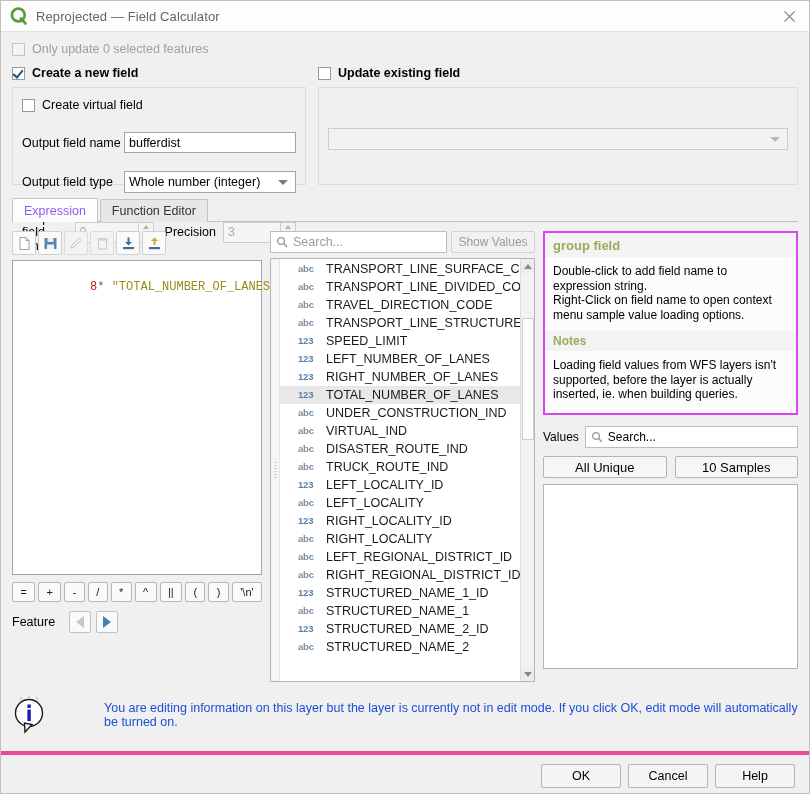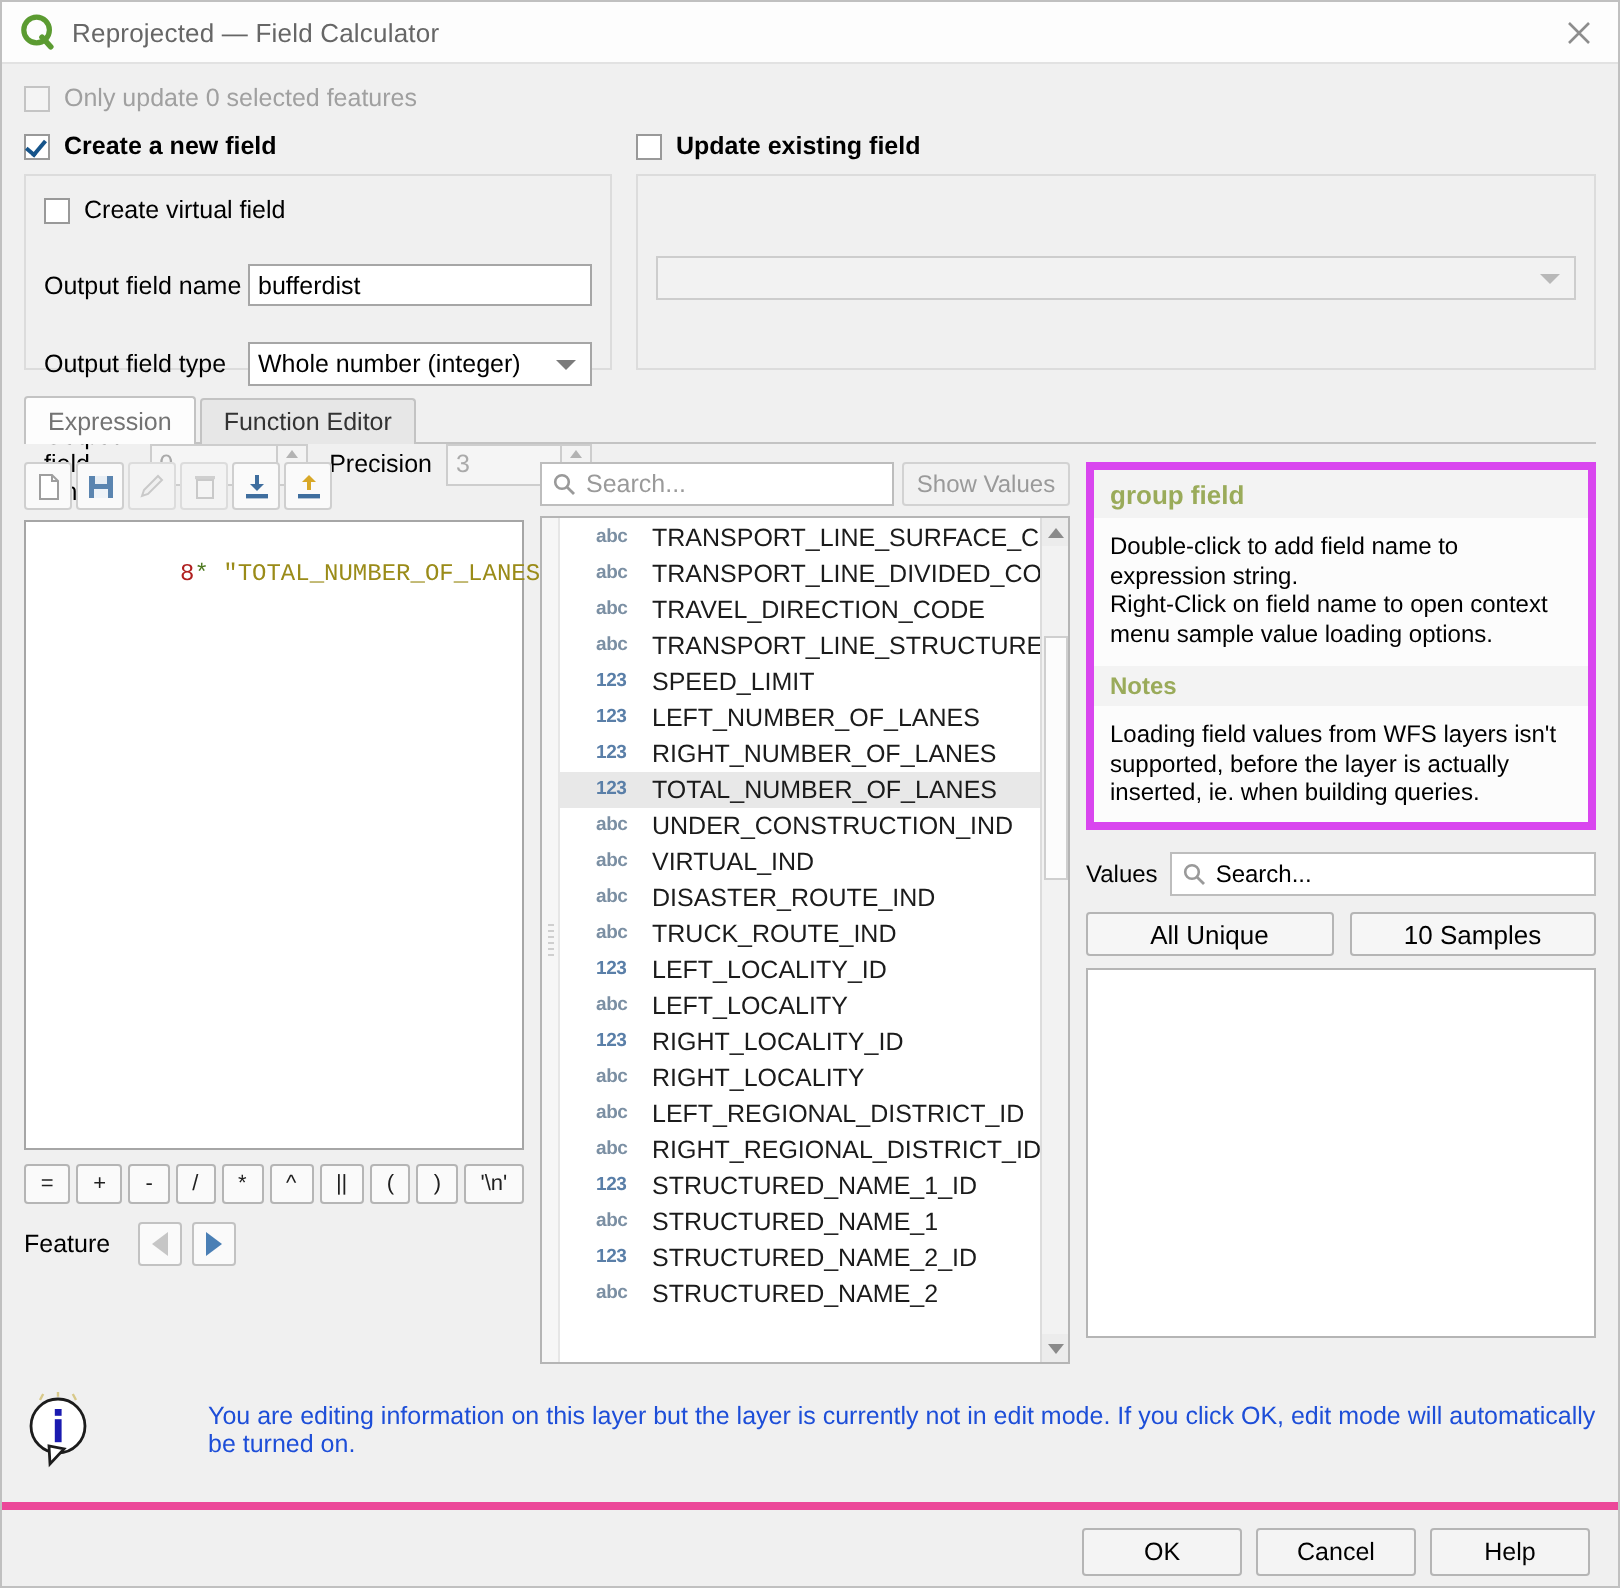--- a/index.html
+++ b/index.html
@@ -121,21 +121,21 @@
   .tab {
     height: 23px; padding: 0 11px;
     display: flex; align-items: center;
     font-size: 12.5px;
     border: 1px solid #c3c3c3; border-bottom: none;
     background: #e7e7e7;
     border-radius: 2px 2px 0 0;
     margin-right: 2px;
     color: #333;
   }
-  .tab.active { background: #fdfdfd; height: 24px; color: #737373; }
+  .tab.active { background: #fdfdfd; height: 24px; color: #8b5cf6; }
   .tabpanel {
     border-top: 1px solid #c3c3c3;
     margin-top: -1px;
     padding-top: 9px;
     display: flex; gap: 8px;
   }
 
   
   .expr-col { width: 250px; flex: 0 0 250px; }
   .toolbar { display: flex; gap: 2px; margin-bottom: 5px; }
@@ -235,21 +235,21 @@
   .ar-dn { width:0;height:0;border-left:4px solid transparent;border-right:4px solid transparent;border-top:5px solid #8a8a8a; }
   .vsb .track { flex: 1 1 auto; width: 14px; position: relative; }
   .vsb .thumb {
     position: absolute; left: 1px; width: 12px;
     background: #fcfcfc; border: 1px solid #cfcfcf;
   }
 
   
   .help-col { flex: 1 1 auto; }
   .helpbox {
-    height: 184px; border: 4px solid #d946ef; background: #fcfcfc;
+    height: 184px; border: 2px solid #d946ef; background: #fcfcfc;
     padding: 0; overflow: hidden;
   }
   .hp-head {
     background: #f3f3f3; padding: 5px 8px 4px 8px;
     font-size: 13px; font-weight: bold; color: #9aab5a;
   }
   .hp-body { padding: 7px 8px 4px 8px; font-size: 12px; line-height: 14.5px; }
   .hp-sub {
     background: #f3f3f3; padding: 3px 8px 3px 8px;
     font-size: 12px; font-weight: bold; color: #9aab5a; margin-top: 5px;

